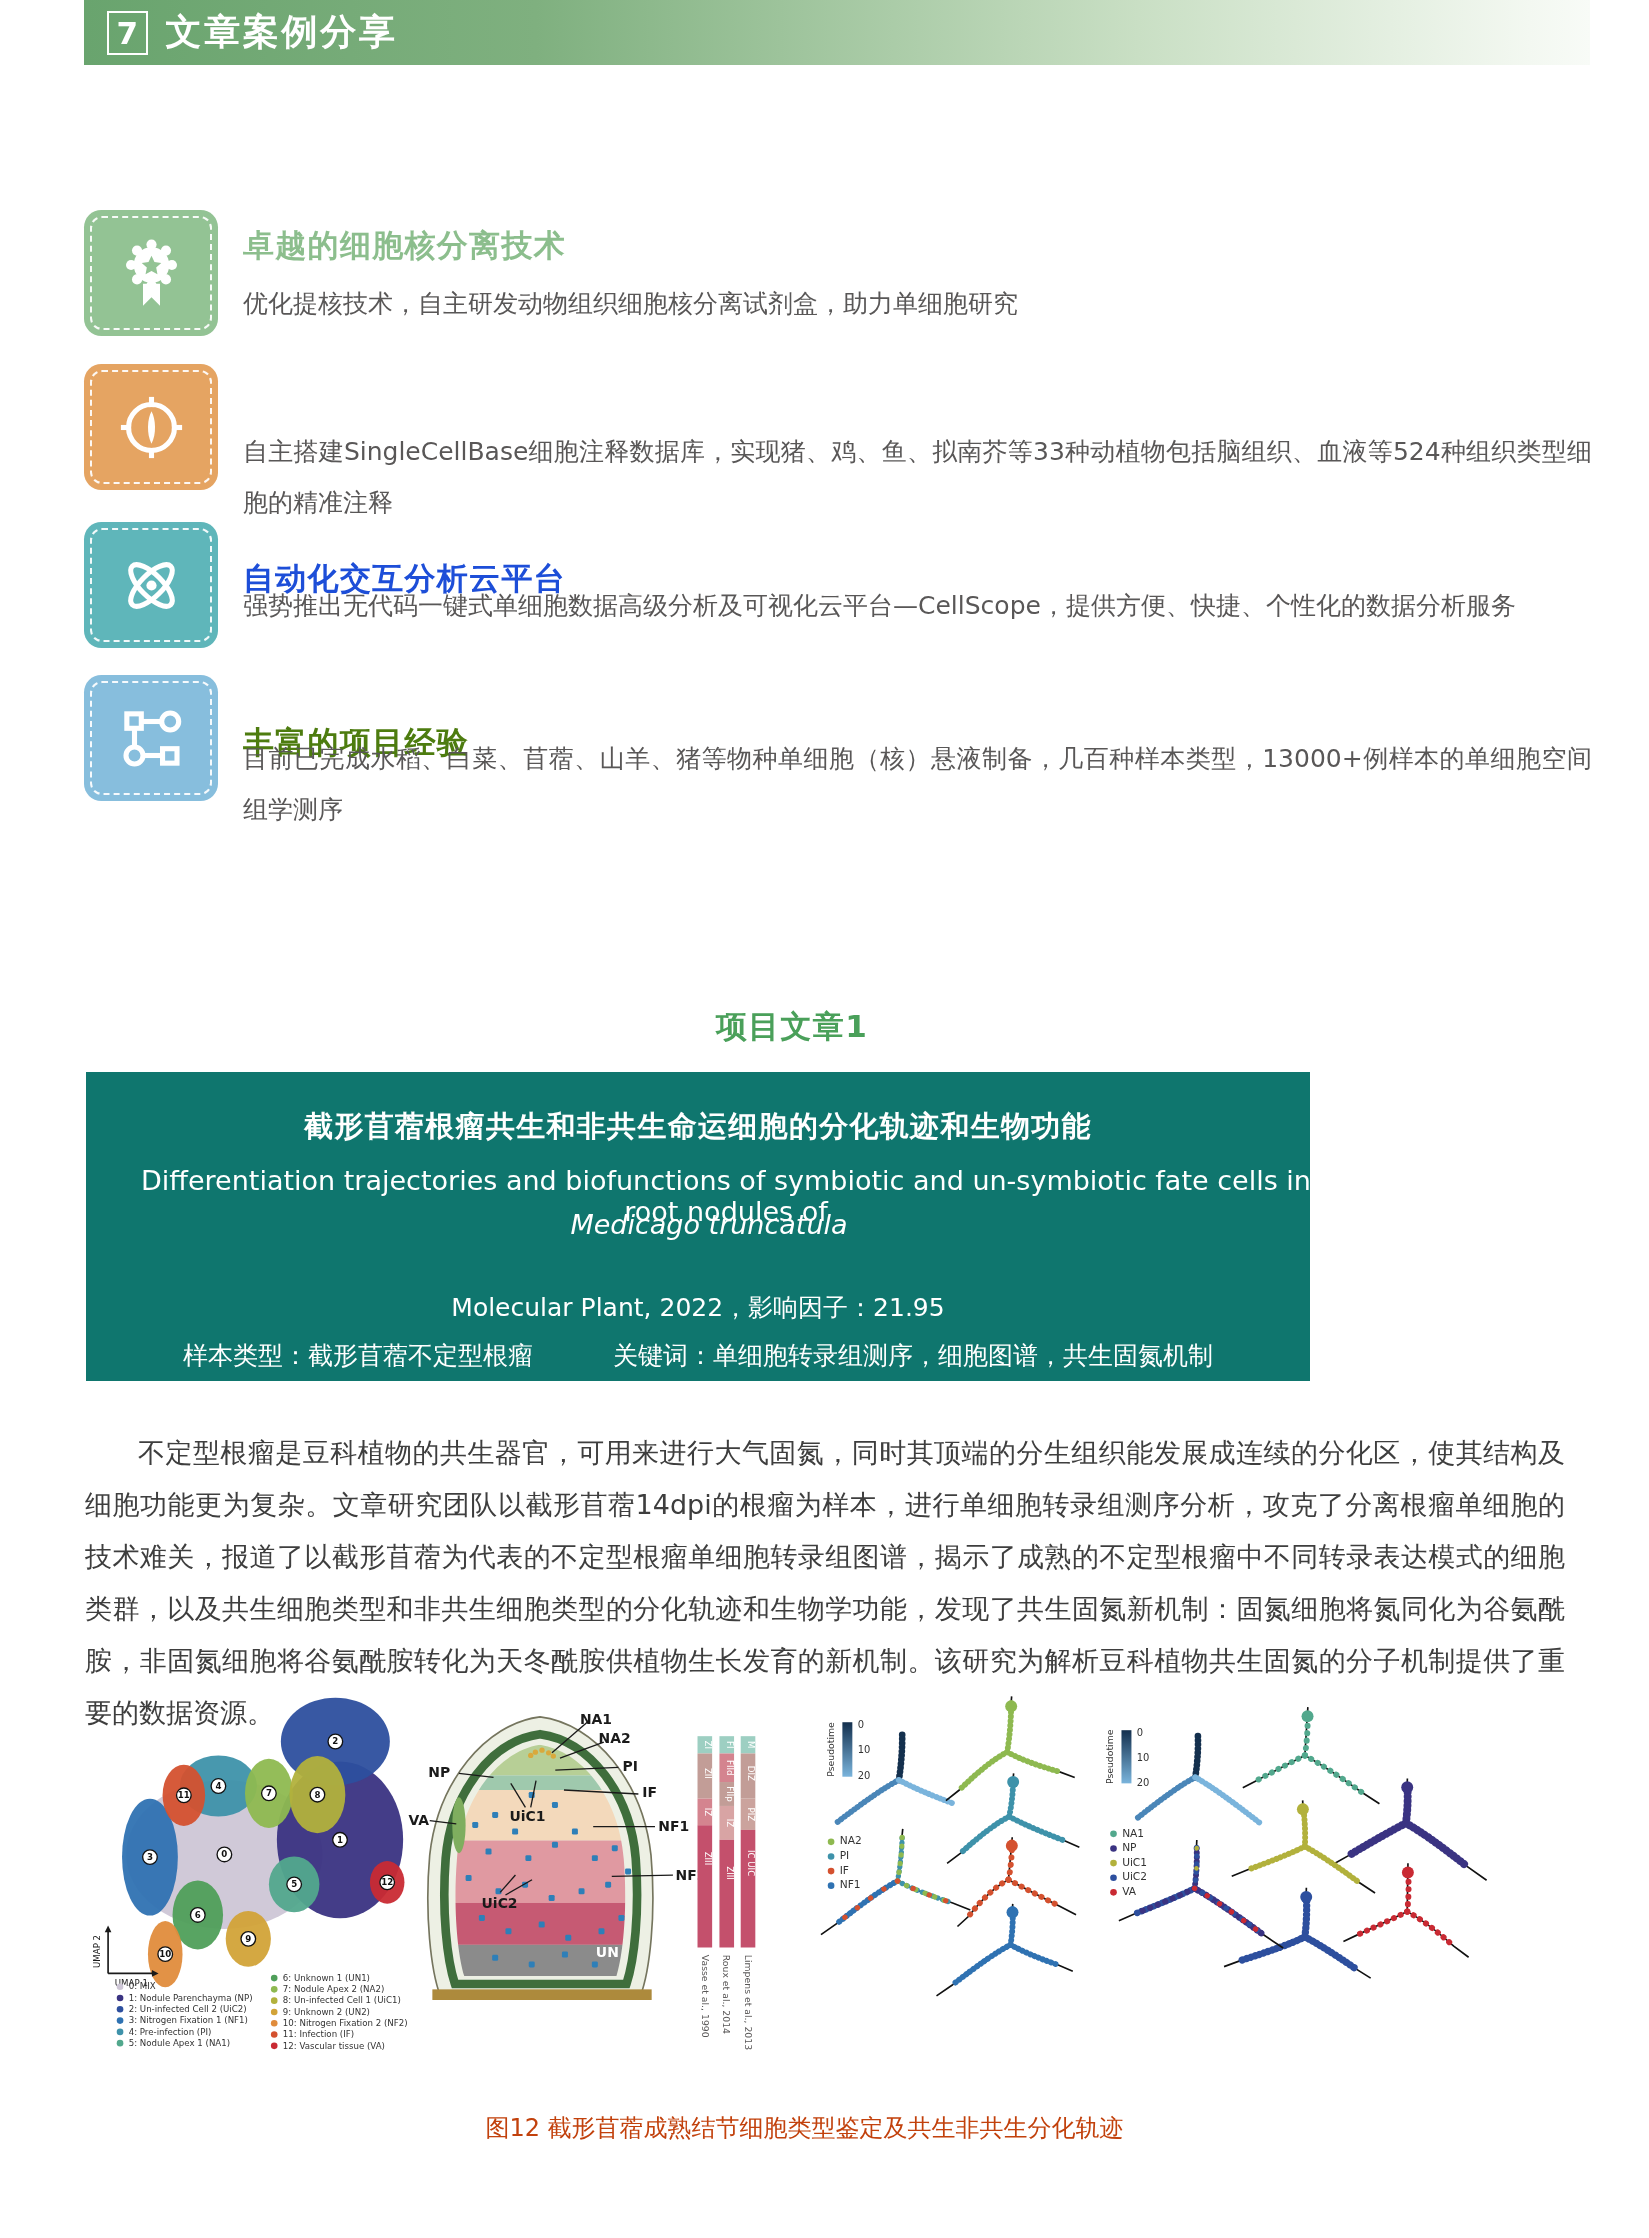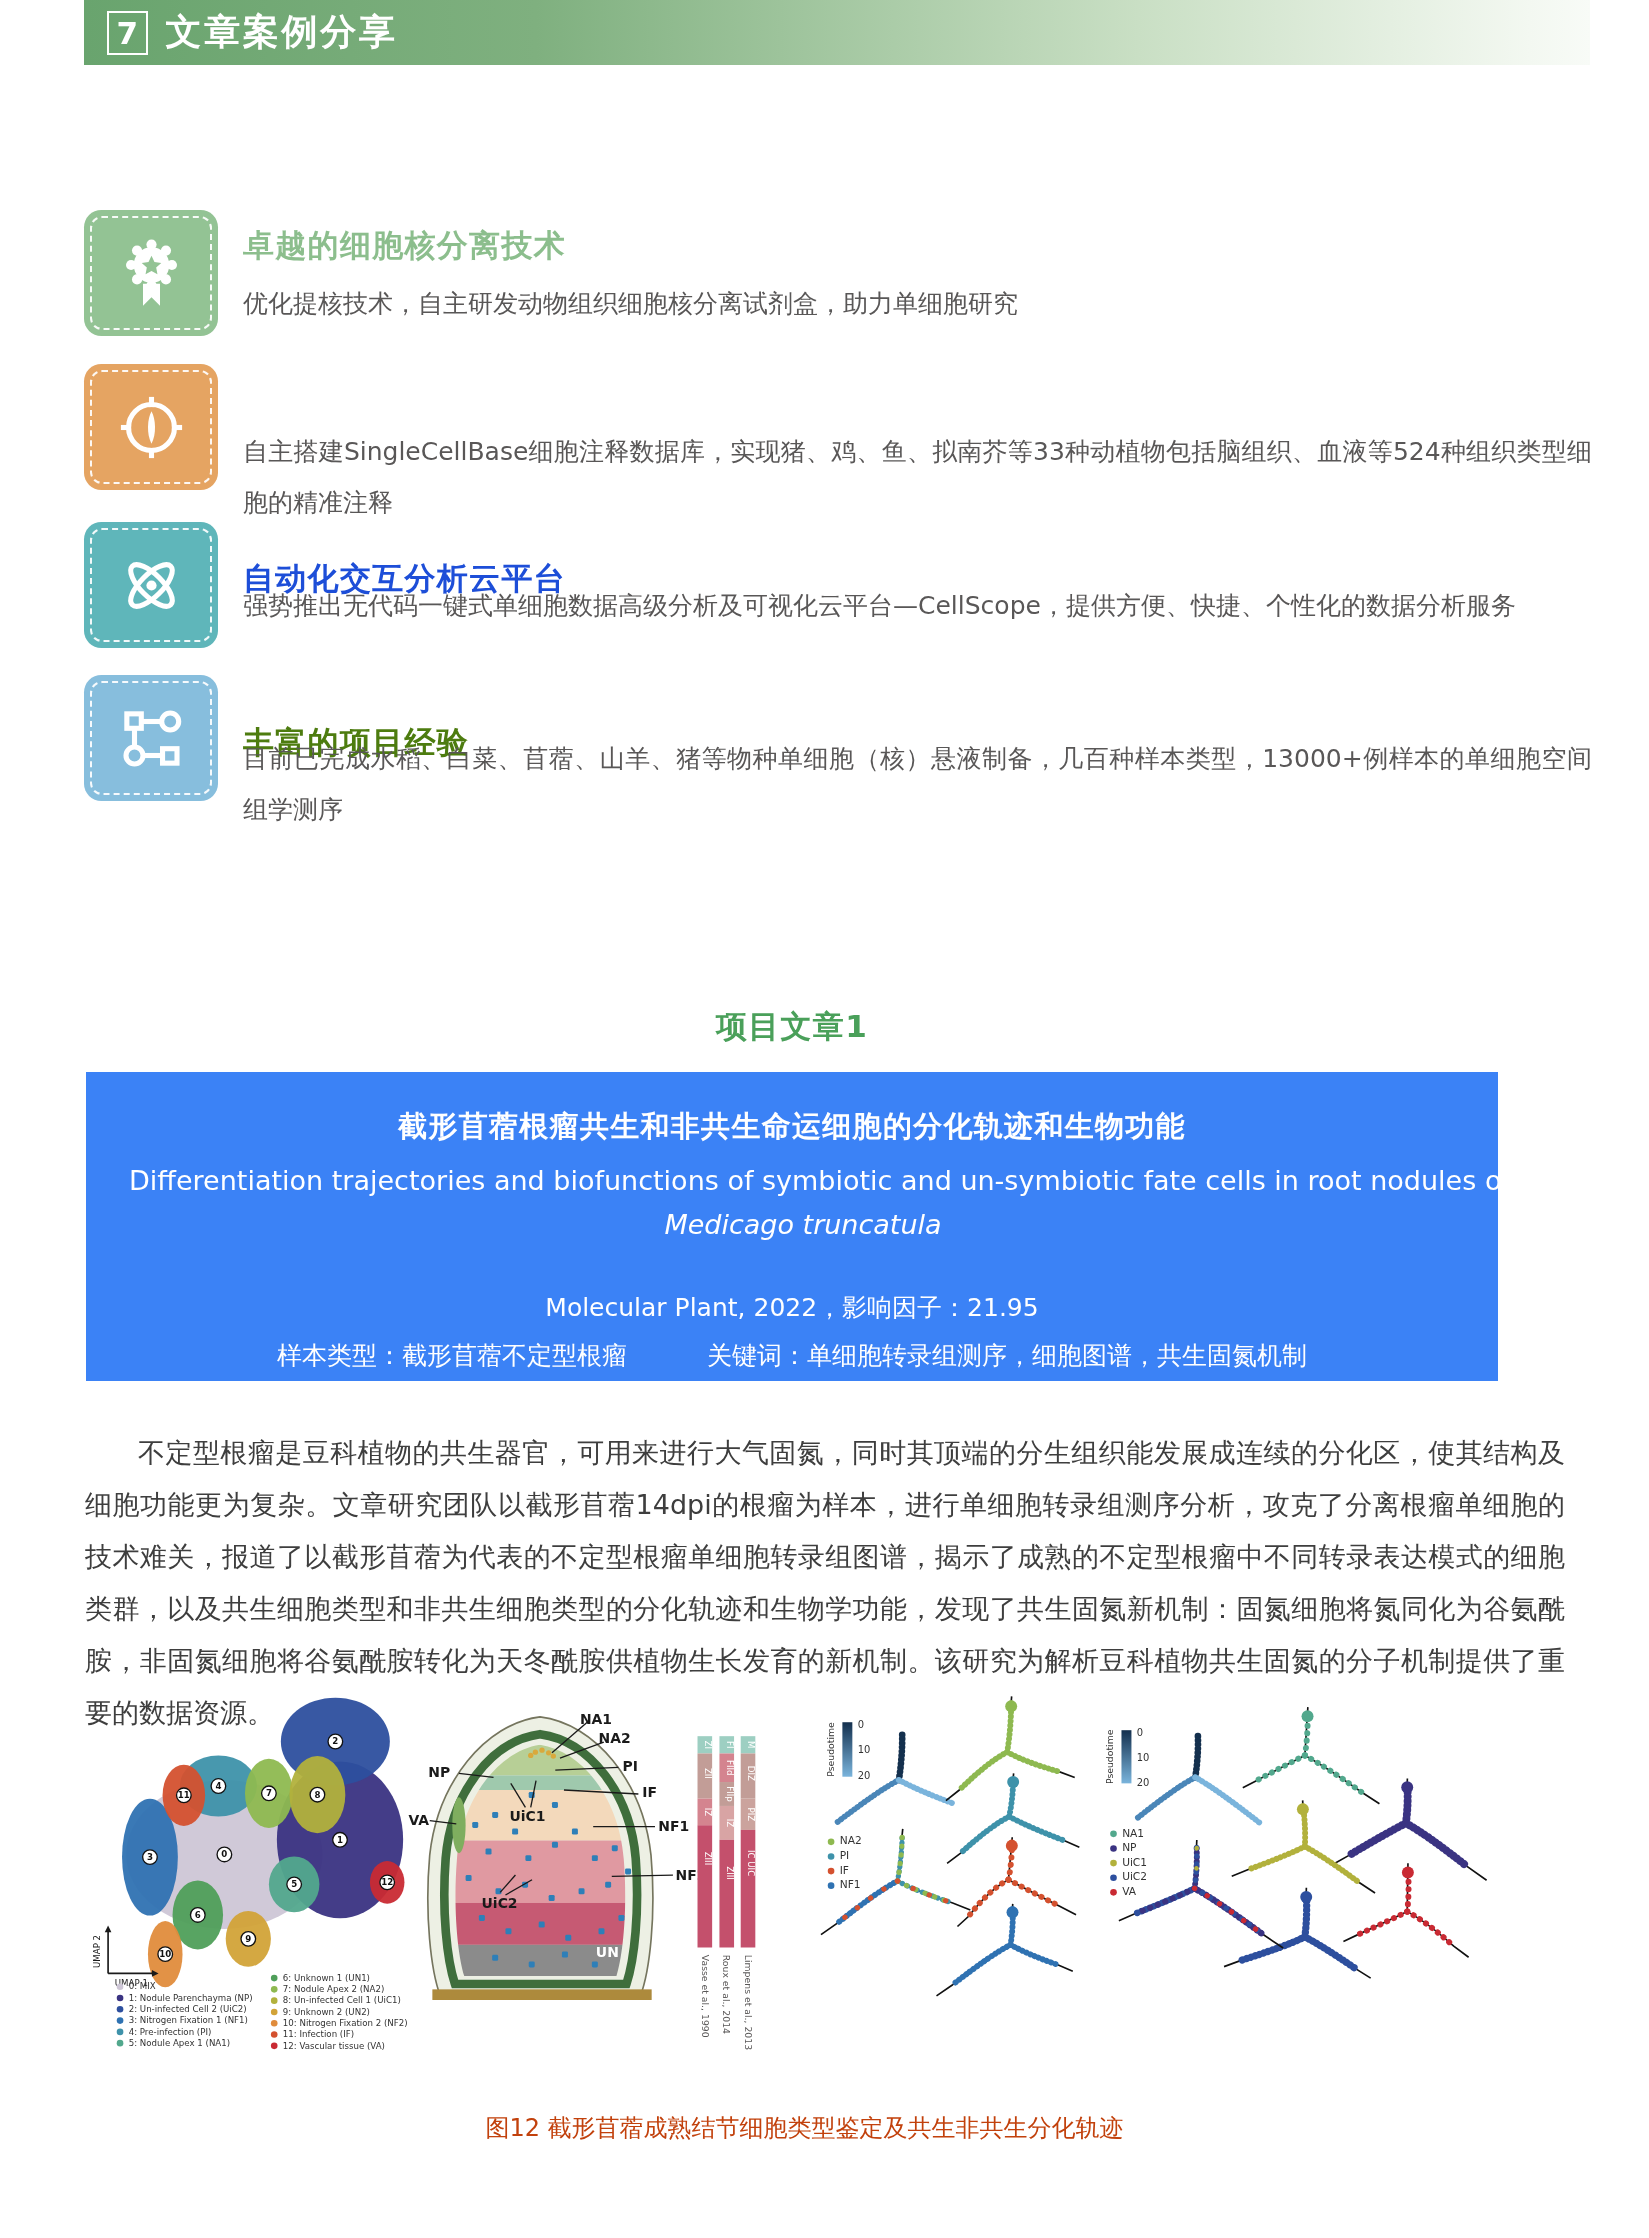--- a/index.html
+++ b/index.html
@@ -13,21 +13,21 @@
   
   .adv-icon{position:absolute;left:84px;width:134px;height:126px;border-radius:17.3px;
             display:flex;align-items:center;justify-content:center;}
   .adv-icon::after{content:"";position:absolute;inset:6px;border:2px dashed rgba(255,255,255,.92);border-radius:12px;}
   .adv-icon svg{width:85px;height:85px;position:relative;}
   .adv-title{position:absolute;left:243px;font-size:31px;font-weight:bold;letter-spacing:1.3px;}
   .adv-body{position:absolute;left:243px;width:1349px;font-size:25px;color:#595757;line-height:51px;text-align:justify;}
   
   .article-label{position:absolute;left:86px;top:1006px;width:1412px;text-align:center;
                  font-size:31px;font-weight:bold;color:#4aa05a;letter-spacing:1.3px;}
-  .article-box{position:absolute;left:86px;top:1072px;width:1412px;height:309px;background:#3b82f6;color:#fff;}
+  .article-box{position:absolute;left:86px;top:1072px;width:1224px;height:309px;background:#0f766e;color:#fff;}
   .article-box>div{position:absolute;left:0;width:100%;text-align:center;}
   .box-title-zh{top:35px;font-size:29px;font-weight:bold;letter-spacing:1.3px;}
   .box-title-en{top:93px;font-size:27px;padding-left:28px;}
   .box-species{top:137px;font-size:27px;font-style:italic;padding-left:11px;}
   .box-journal{top:219px;font-size:25px;}
   .box-meta{top:267px;font-size:25px;}
   .it{}
   .meta-gap{display:inline-block;width:80px;}
   
   .para{position:absolute;left:85px;top:1427px;width:1480px;font-size:27px;line-height:52px;

